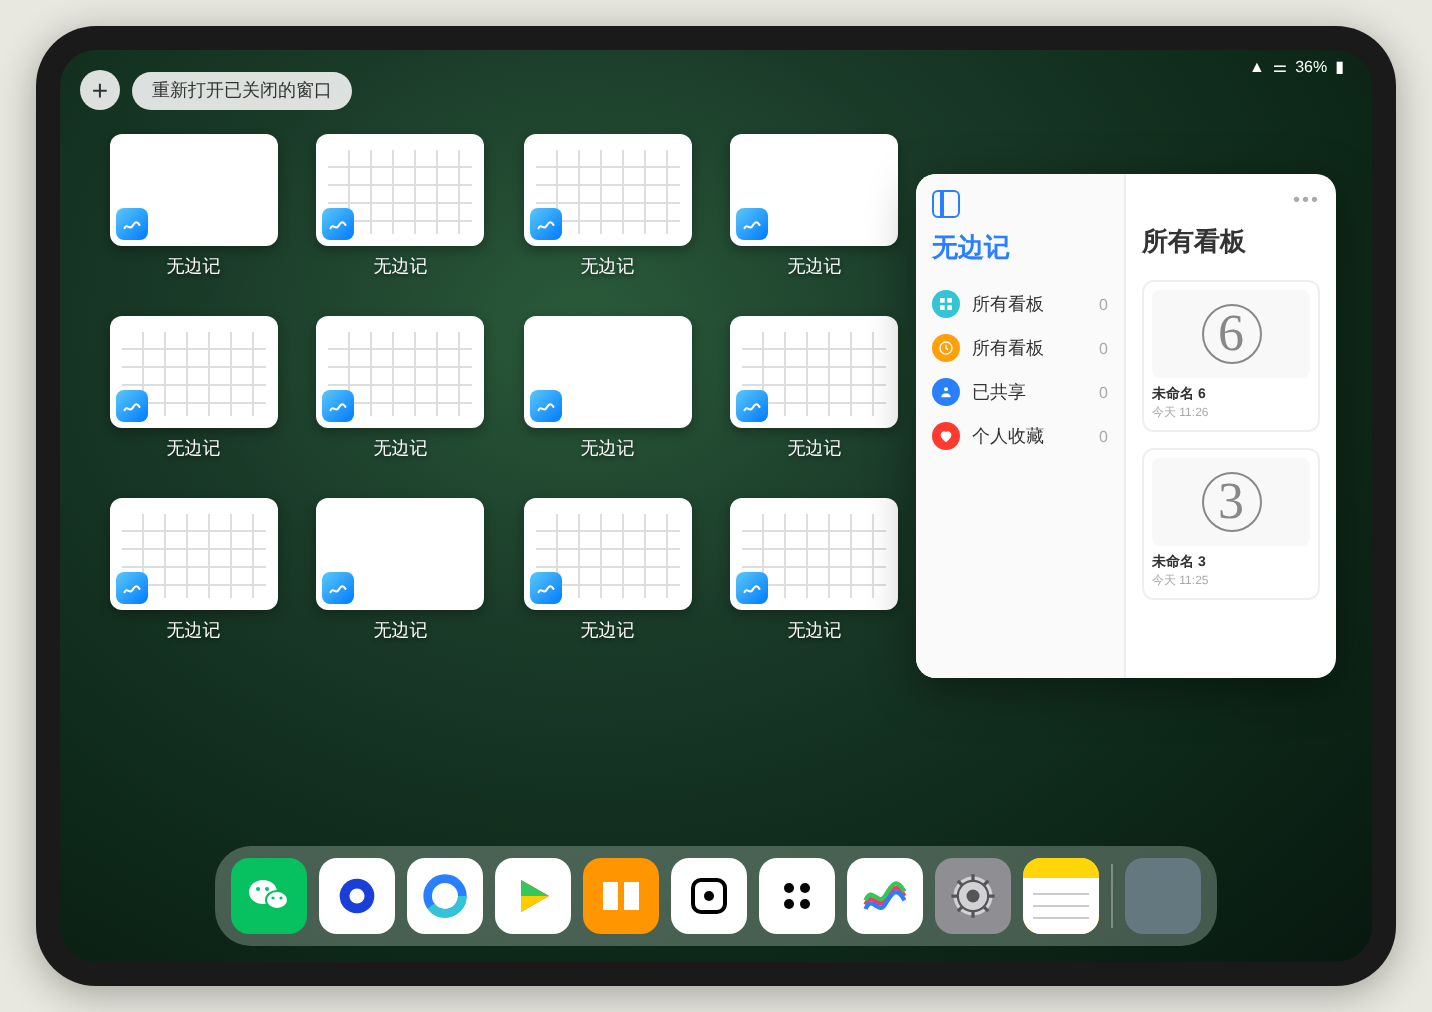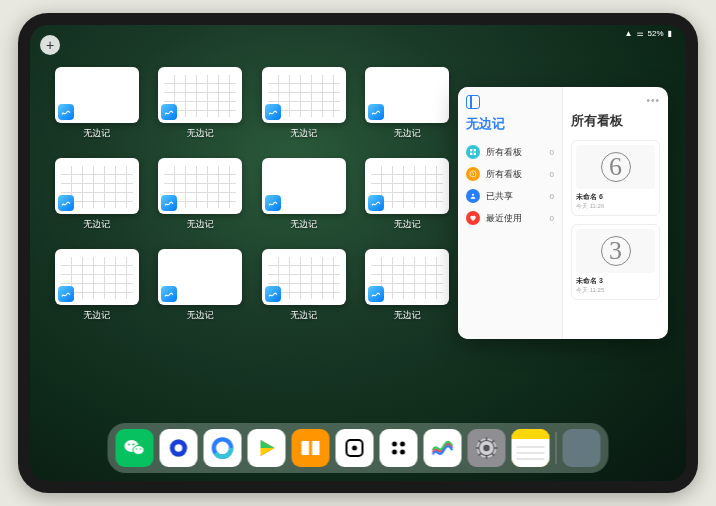--- a/index.html
+++ b/index.html
@@ -273,27 +273,30 @@
 </style>
 </head>
 <body>
 
 <div class="ipad">
   <div class="screen">
 
     <div class="status-bar">
       <span>▲</span>
       <span>⚌</span>
-      <span>52%</span>
+      <span>36%</span>
       <span>▮</span>
     </div>
 
     <div class="top-controls">
       <div class="add-btn">
         <span>+</span>
+      </div>
+      <div class="reopen-pill">
+        <span>重新打开已关闭的窗口</span>
       </div>
     </div>
 
     <div class="window-grid" id="grid">
         <div class="window-tile">
           <div class="tile-thumb">
             <div class="app-badge">
               <svg viewBox="0 0 24 24">
                 <path d="M3 17c3-6 6 2 9-2s5-8 9-2" stroke="#fff" stroke-width="2.5" fill="none" stroke-linecap="round"></path>
               </svg>
@@ -451,21 +454,21 @@
               </div>
               <div class="nav-label">已共享</div>
               <div class="nav-count">0</div>
             </div>
             <div class="nav-item">
               <div class="nav-icon" style="background: rgb(255, 59, 48);">
                 <svg viewBox="0 0 24 24">
                   <path d="M12 21s-8-5-8-11a5 5 0 0 1 8-4 5 5 0 0 1 8 4c0 6-8 11-8 11z"></path>
                 </svg>
               </div>
-              <div class="nav-label">最近使用</div>
+              <div class="nav-label">个人收藏</div>
               <div class="nav-count">0</div>
             </div>
           </div>
       </div>
       <div class="right">
         <div class="panel-top">
           <span></span>
           <span class="dots">•••</span>
         </div>
         <div class="right-title">所有看板</div>

